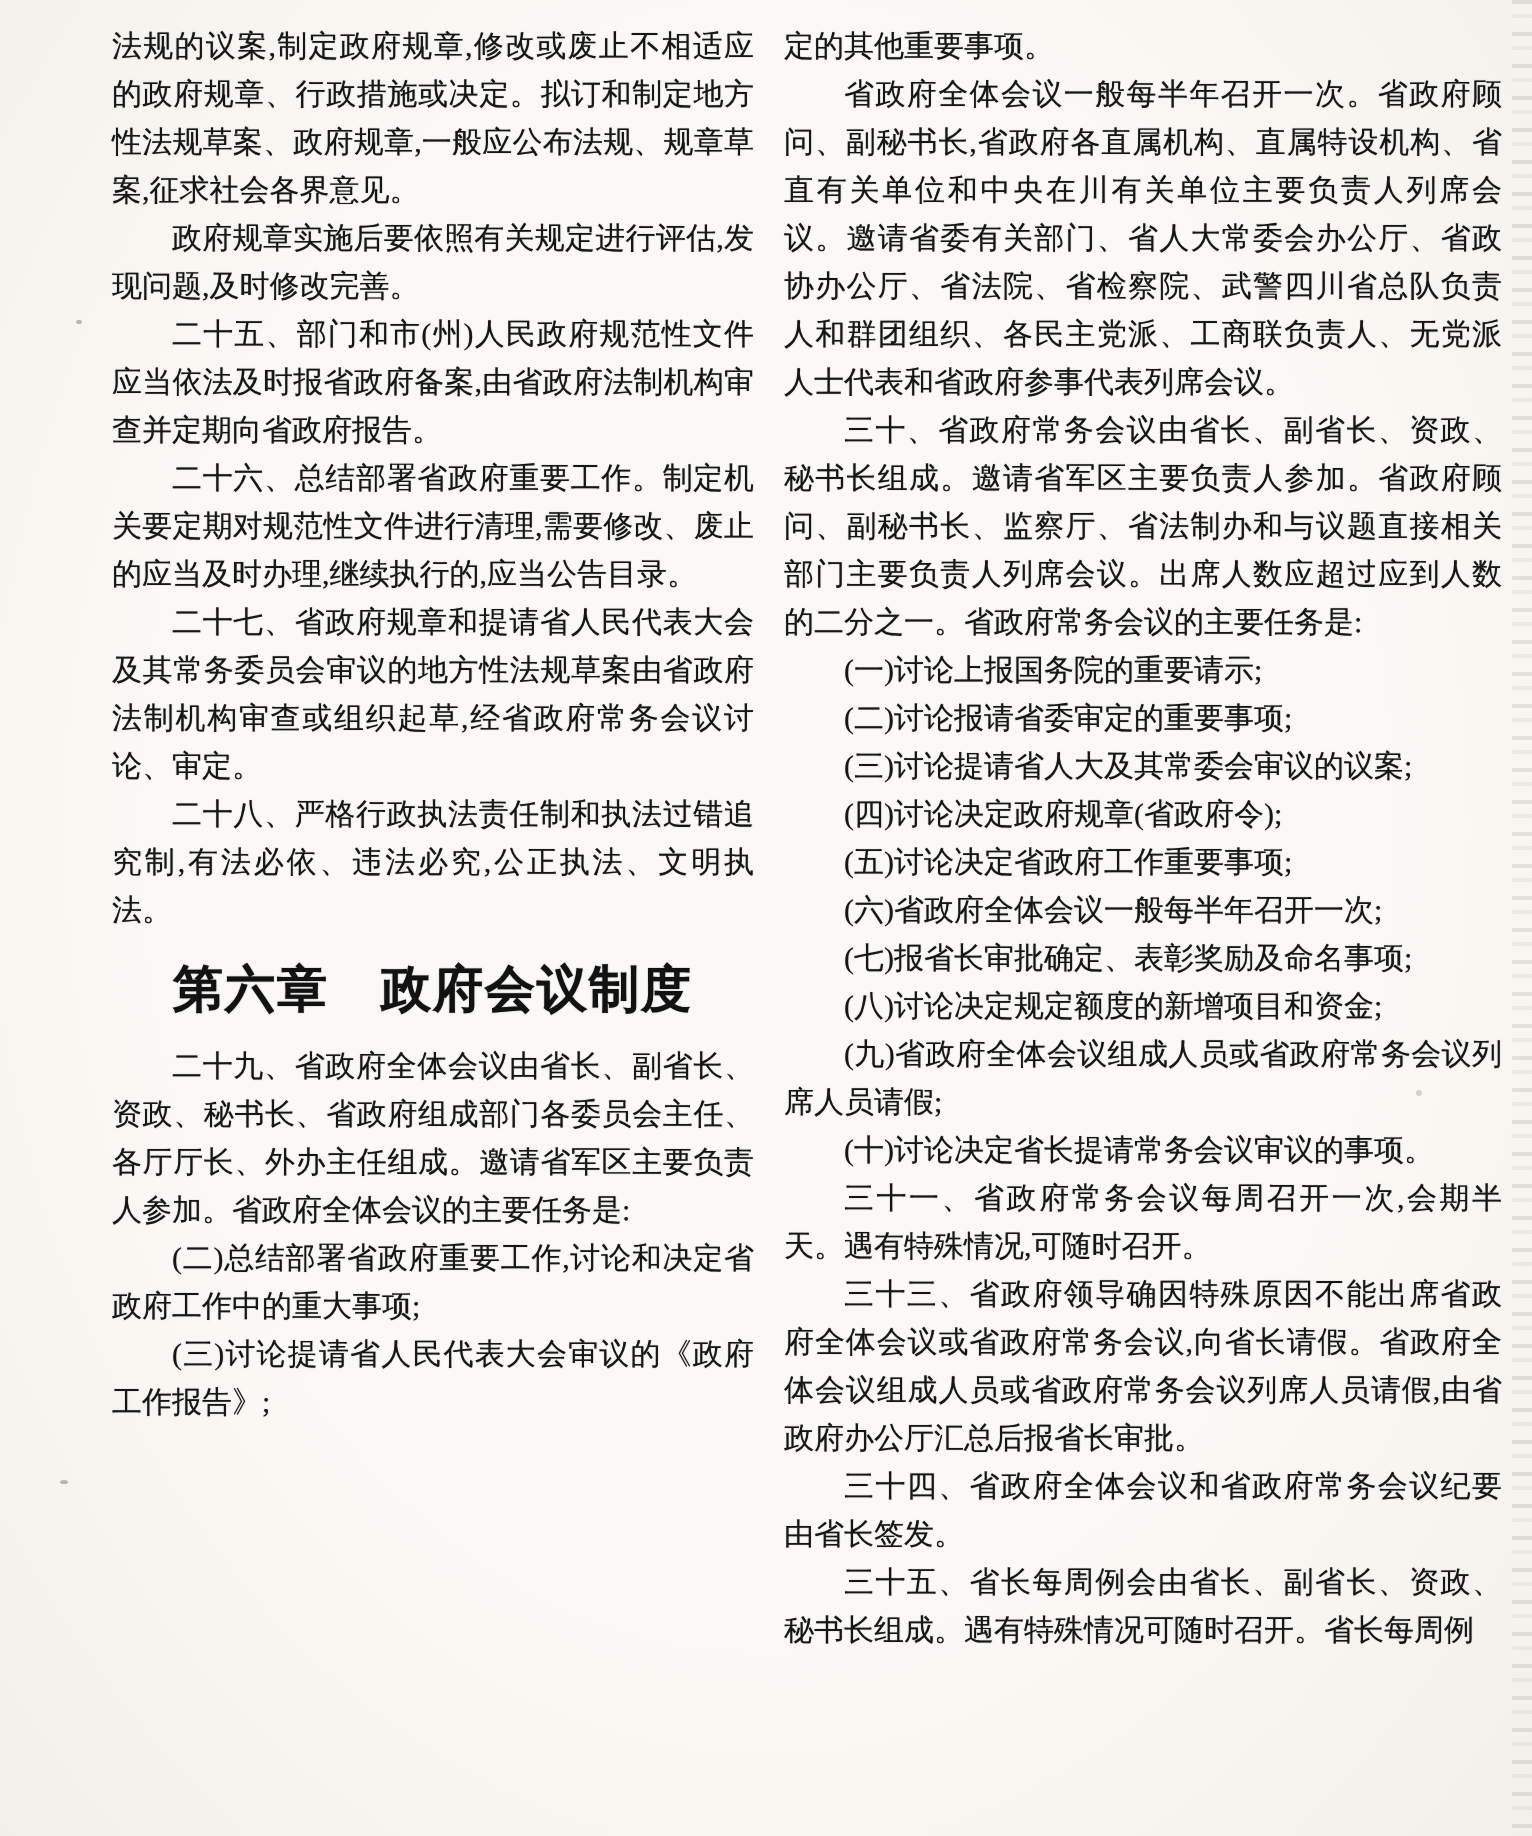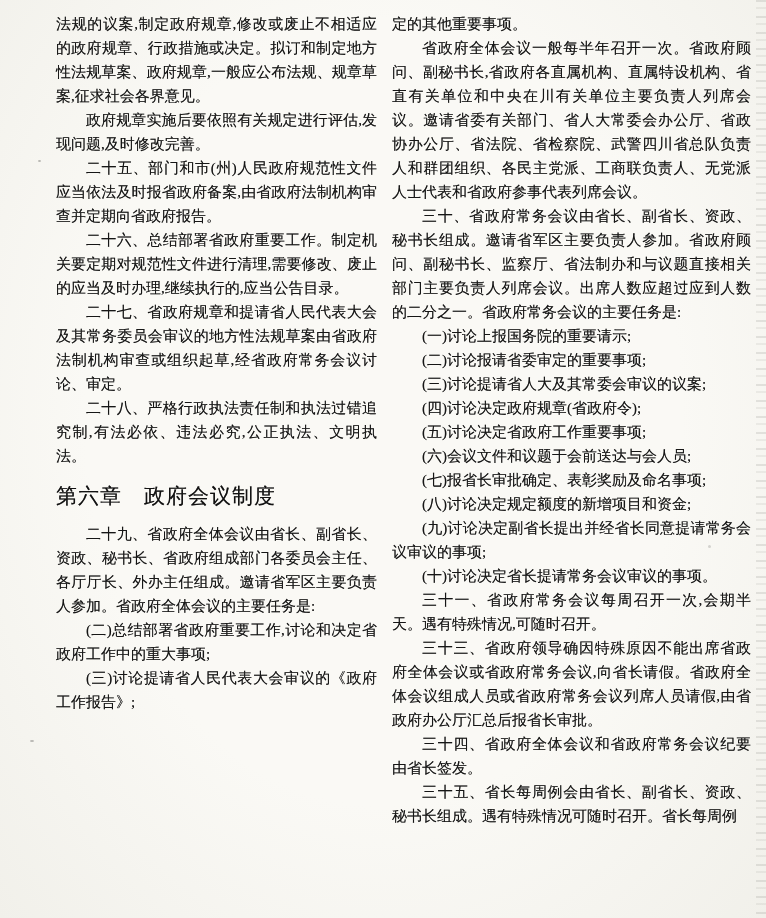--- a/index.html
+++ b/index.html
@@ -33,24 +33,24 @@
     line-height: 24px;
     text-align: justify;
     text-indent: 2em;
     color: #161616;
     text-shadow: 0 0 0.5px rgba(20,20,20,0.55);
     word-break: break-all;
   }
   p.para.flush { text-indent: 0; }
   h2.chapter-heading {
     margin: 15px 0 13px 0;
-    font-size: 21px;
+    font-size: 25px;
     line-height: 26px;
-    font-weight: normal;
-    text-align: left;
+    font-weight: bold;
+    text-align: center;
     letter-spacing: 1px;
     color: #121212;
     text-shadow: 0 0 0.6px rgba(10,10,10,0.6);
   }
   
   .scan-noise {
     position: absolute;
     top: 0; right: 0; bottom: 0;
     width: 10px;
     background: repeating-linear-gradient(
@@ -91,24 +91,24 @@
       </div>
     <div class="column col-right">
         <p class="para flush">定的其他重要事项。</p>
         <p class="para">省政府全体会议一般每半年召开一次。省政府顾问、副秘书长,省政府各直属机构、直属特设机构、省直有关单位和中央在川有关单位主要负责人列席会议。邀请省委有关部门、省人大常委会办公厅、省政协办公厅、省法院、省检察院、武警四川省总队负责人和群团组织、各民主党派、工商联负责人、无党派人士代表和省政府参事代表列席会议。</p>
         <p class="para">三十、省政府常务会议由省长、副省长、资政、秘书长组成。邀请省军区主要负责人参加。省政府顾问、副秘书长、监察厅、省法制办和与议题直接相关部门主要负责人列席会议。出席人数应超过应到人数的二分之一。省政府常务会议的主要任务是:</p>
         <p class="para">(一)讨论上报国务院的重要请示;</p>
         <p class="para">(二)讨论报请省委审定的重要事项;</p>
         <p class="para">(三)讨论提请省人大及其常委会审议的议案;</p>
         <p class="para">(四)讨论决定政府规章(省政府令);</p>
         <p class="para">(五)讨论决定省政府工作重要事项;</p>
-        <p class="para">(六)会议文件和议题于会前送达与会人员;</p>
+        <p class="para">(六)省政府全体会议一般每半年召开一次;</p>
         <p class="para">(七)报省长审批确定、表彰奖励及命名事项;</p>
         <p class="para">(八)讨论决定规定额度的新增项目和资金;</p>
-        <p class="para">(九)讨论决定副省长提出并经省长同意提请常务会议审议的事项;</p>
+        <p class="para">(九)省政府全体会议组成人员或省政府常务会议列席人员请假;</p>
         <p class="para">(十)讨论决定省长提请常务会议审议的事项。</p>
         <p class="para">三十一、省政府常务会议每周召开一次,会期半天。遇有特殊情况,可随时召开。</p>
         <p class="para">三十三、省政府领导确因特殊原因不能出席省政府全体会议或省政府常务会议,向省长请假。省政府全体会议组成人员或省政府常务会议列席人员请假,由省政府办公厅汇总后报省长审批。</p>
         <p class="para">三十四、省政府全体会议和省政府常务会议纪要由省长签发。</p>
         <p class="para">三十五、省长每周例会由省长、副省长、资政、秘书长组成。遇有特殊情况可随时召开。省长每周例</p>
       </div>
   </div>
   <div class="scan-noise"></div>
   <div class="scan-speck speck-a"></div>
   <div class="scan-speck speck-b"></div>

